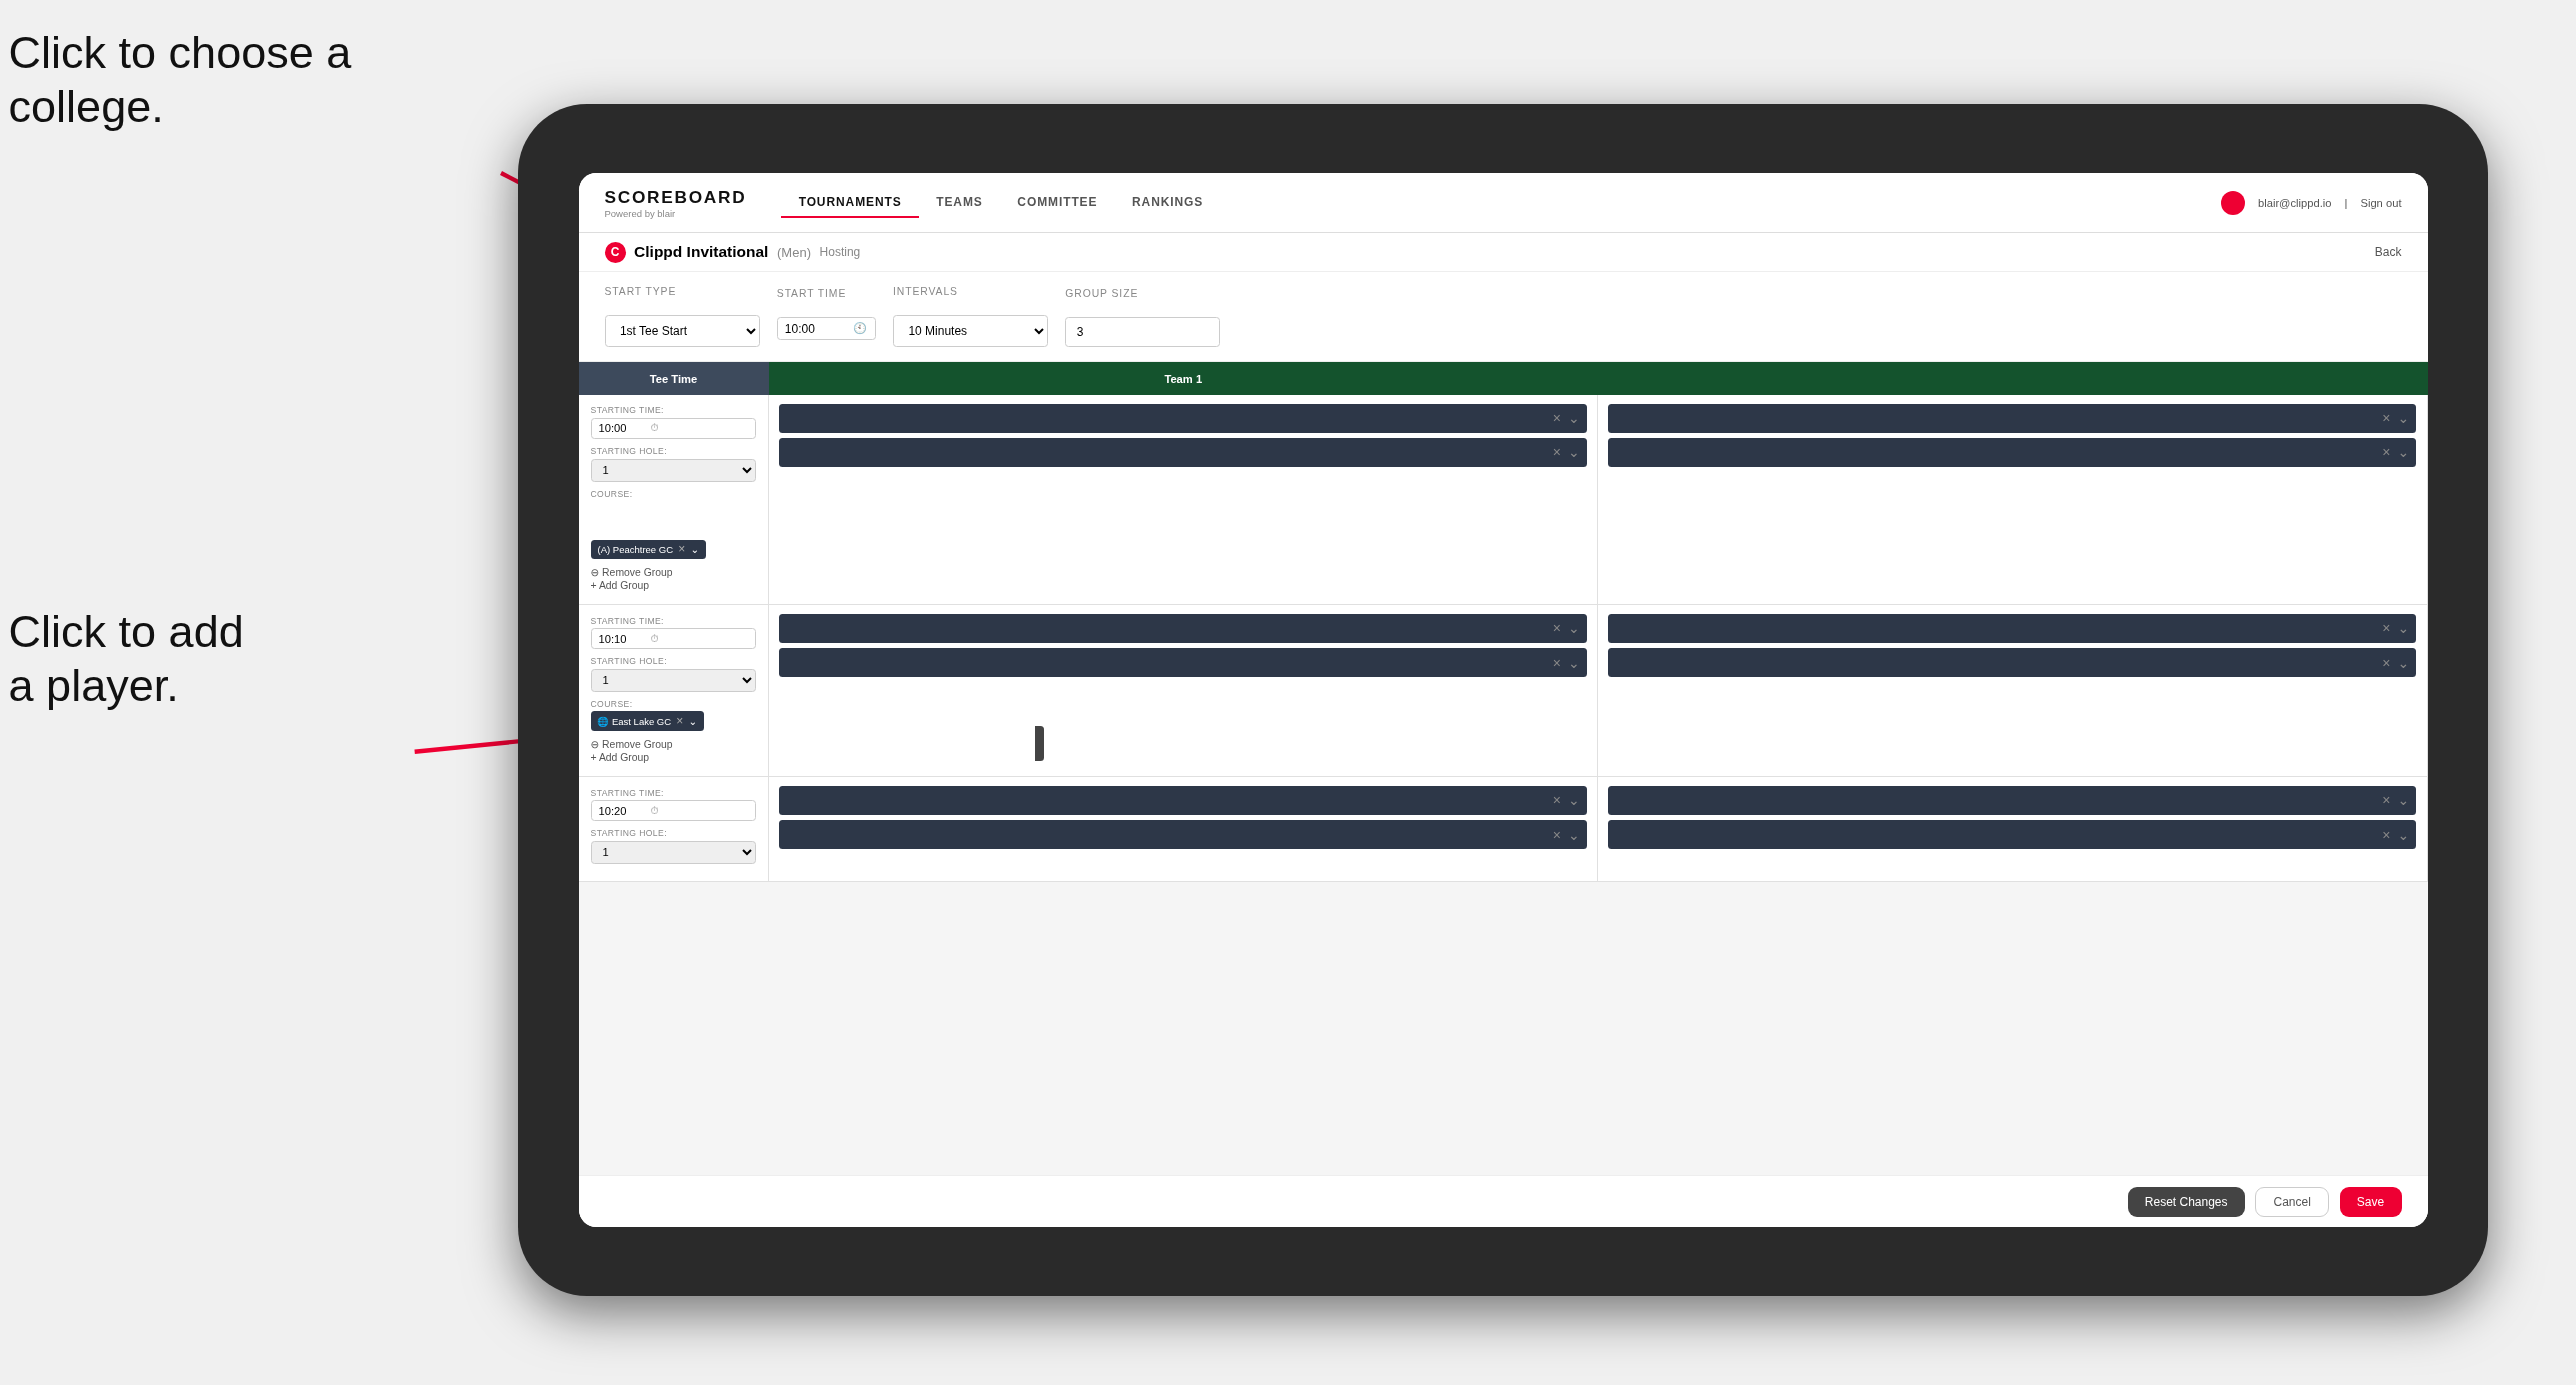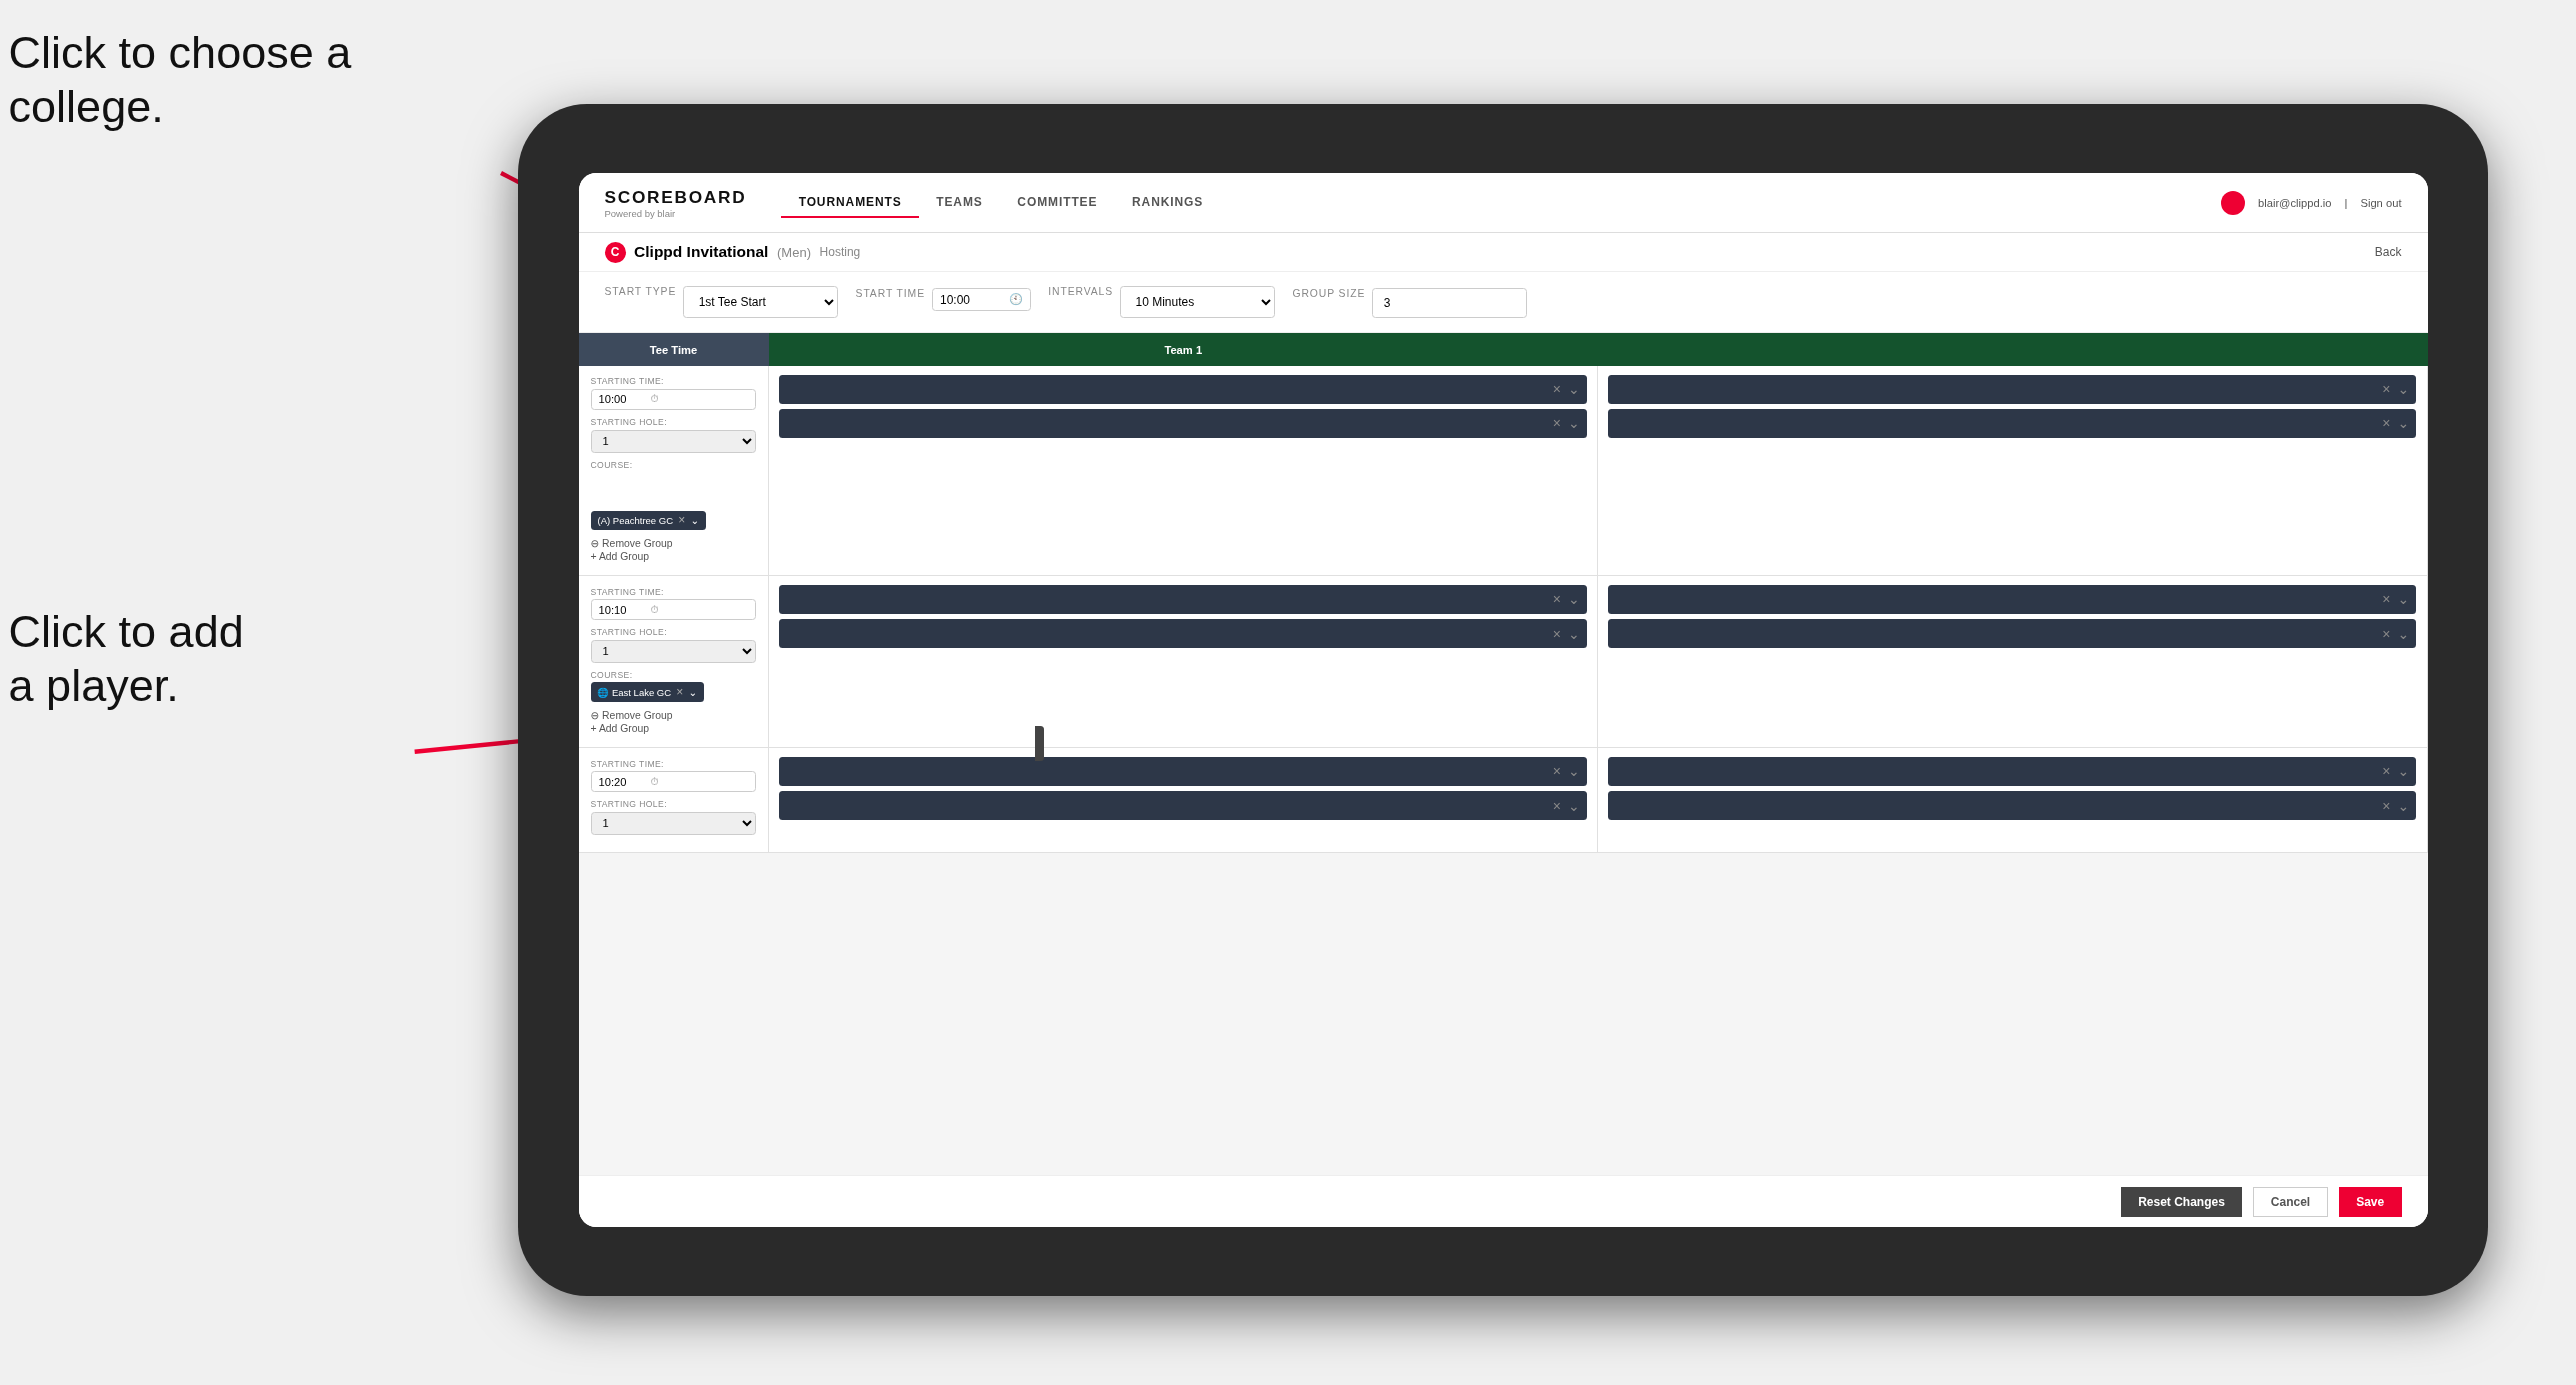--- a/index.html
+++ b/index.html
@@ -175,22 +175,22 @@
       padding: 14px 26px;
       display: flex;
       gap: 17.3px;
       align-items: flex-end;
       border-bottom: 0.9px solid #eee;
       flex-shrink: 0;
     }
 
     .form-group {
       display: flex;
-      flex-direction: row;
-      gap: 7px;
+      flex-direction: column;
+      gap: 18px;
     }
 
     .form-label {
       font-size: 10.4px;
       color: #888;
       text-transform: uppercase;
       letter-spacing: 0.9px;
     }
 
     .form-select, .form-input {
@@ -329,23 +329,23 @@
       border-top: 0.9px solid #eee;
       padding: 10.4px 26px;
       display: flex;
       justify-content: flex-end;
       gap: 10.4px;
       flex-shrink: 0;
     }
 
     .btn {
       padding: 7px 17.3px;
-      border-radius: 0;
+      border-radius: 9px;
       font-size: 12px;
-      font-weight: 700;
+      font-weight: 400;
       cursor: pointer;
       border: none;
     }
 
     .btn-reset {
       background: #444;
       color: #fff;
     }
 
     .btn-cancel {

